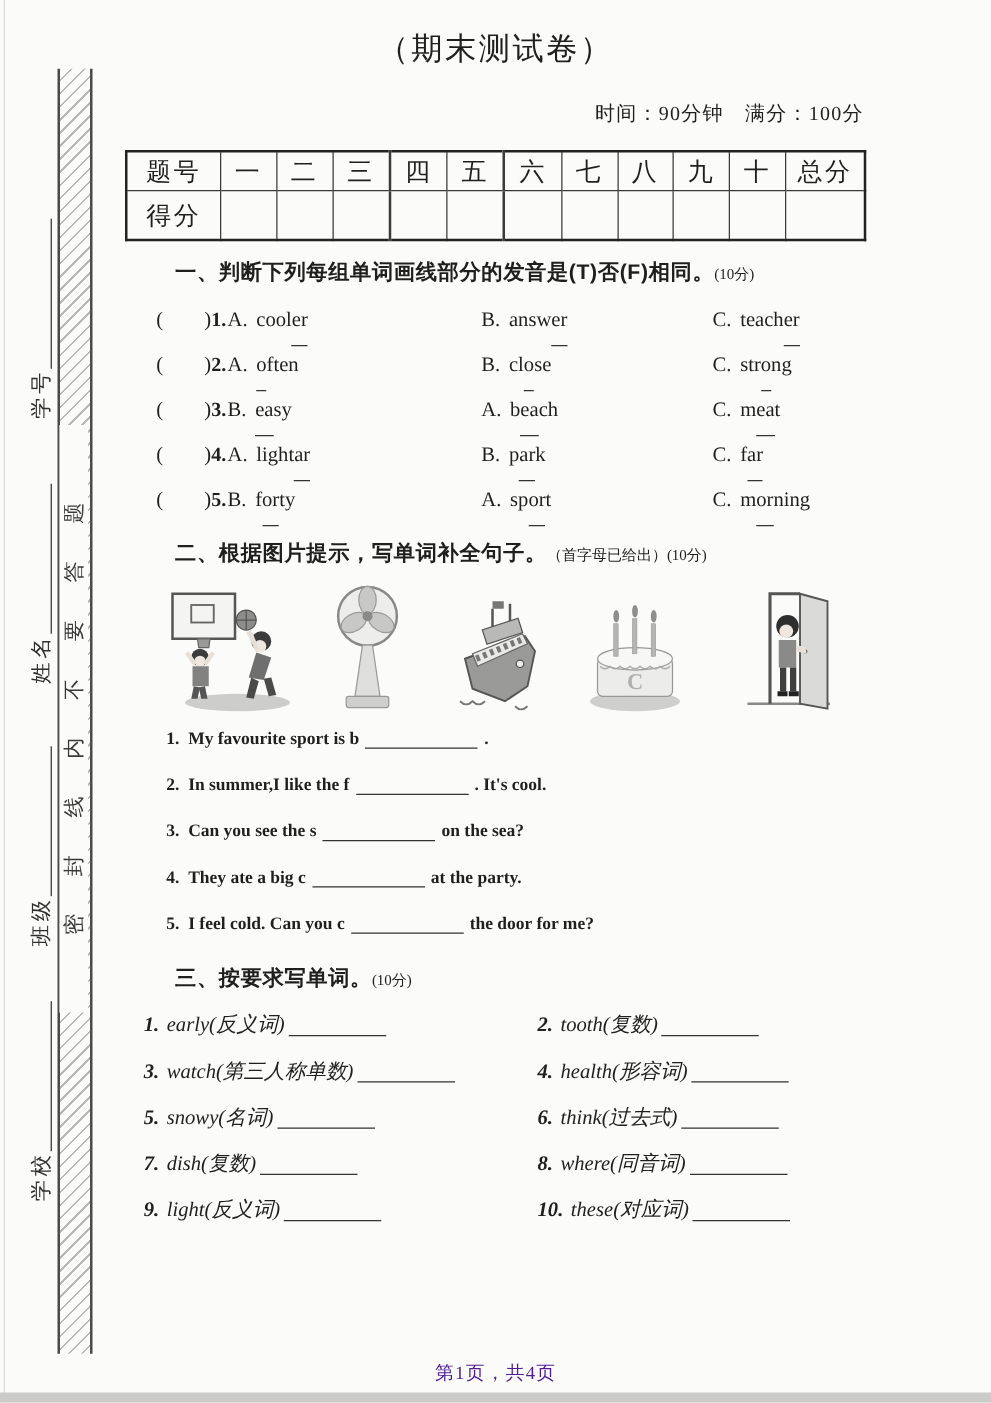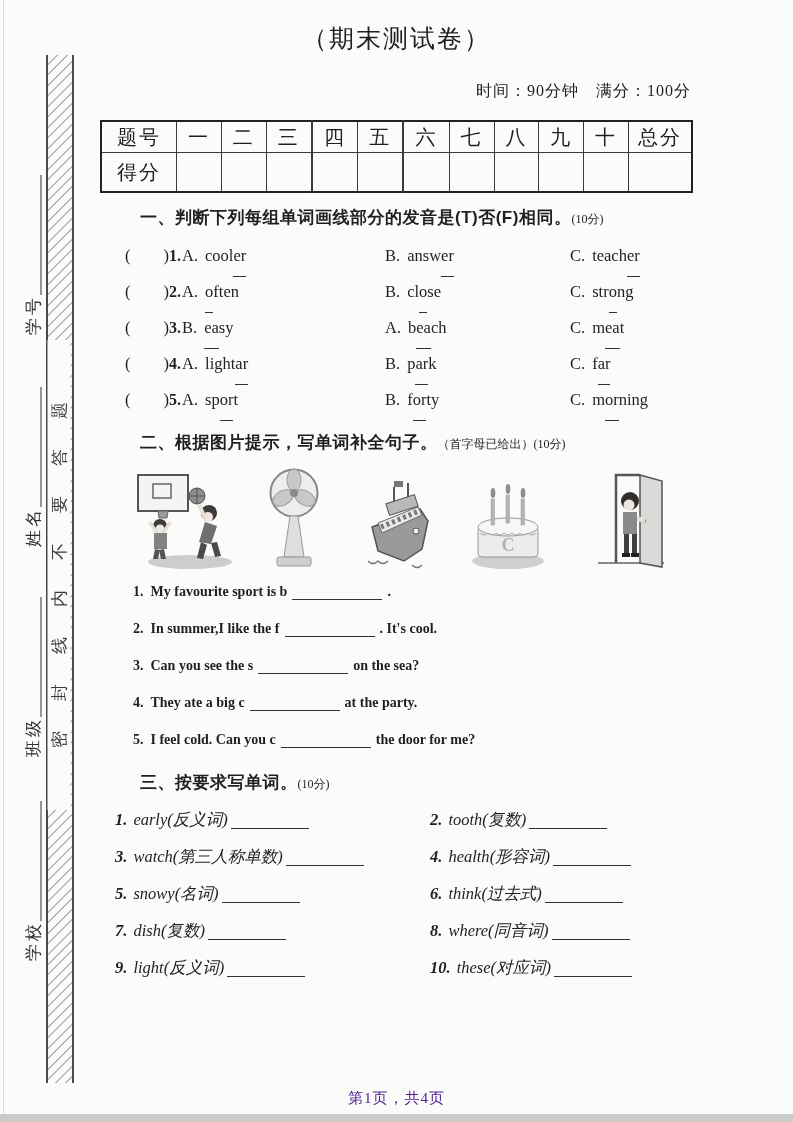--- a/index.html
+++ b/index.html
@@ -161,22 +161,22 @@
       <span><span class="opt-letter">C.</span><span>m</span><span class="u">ea</span><span>t</span></span>
     </div>
     <div class="ph-row">
       <span class="ph-tag"><span>(　　)</span><b>4.</b></span>
       <span><span class="opt-letter">A.</span><span>light</span><span class="u">ar</span><span></span></span>
       <span><span class="opt-letter">B.</span><span>p</span><span class="u">ar</span><span>k</span></span>
       <span><span class="opt-letter">C.</span><span>f</span><span class="u">ar</span><span></span></span>
     </div>
     <div class="ph-row">
       <span class="ph-tag"><span>(　　)</span><b>5.</b></span>
+      <span><span class="opt-letter">B.</span><span>f</span><span class="u">or</span><span>ty</span></span>
       <span><span class="opt-letter">A.</span><span>sp</span><span class="u">or</span><span>t</span></span>
-      <span><span class="opt-letter">B.</span><span>f</span><span class="u">or</span><span>ty</span></span>
       <span><span class="opt-letter">C.</span><span>m</span><span class="u">or</span><span>ning</span></span>
     </div>
   </div>
 
   <div class="sec-hd">
     <span class="hd-b">二、根据图片提示，写单词补全句子。</span><span class="hd-n">（首字母已给出）(10分)</span>
   </div>
 
   <div class="pics">
     <svg class="pic pic-bb" width="106" height="100" viewBox="0 0 106 100">

